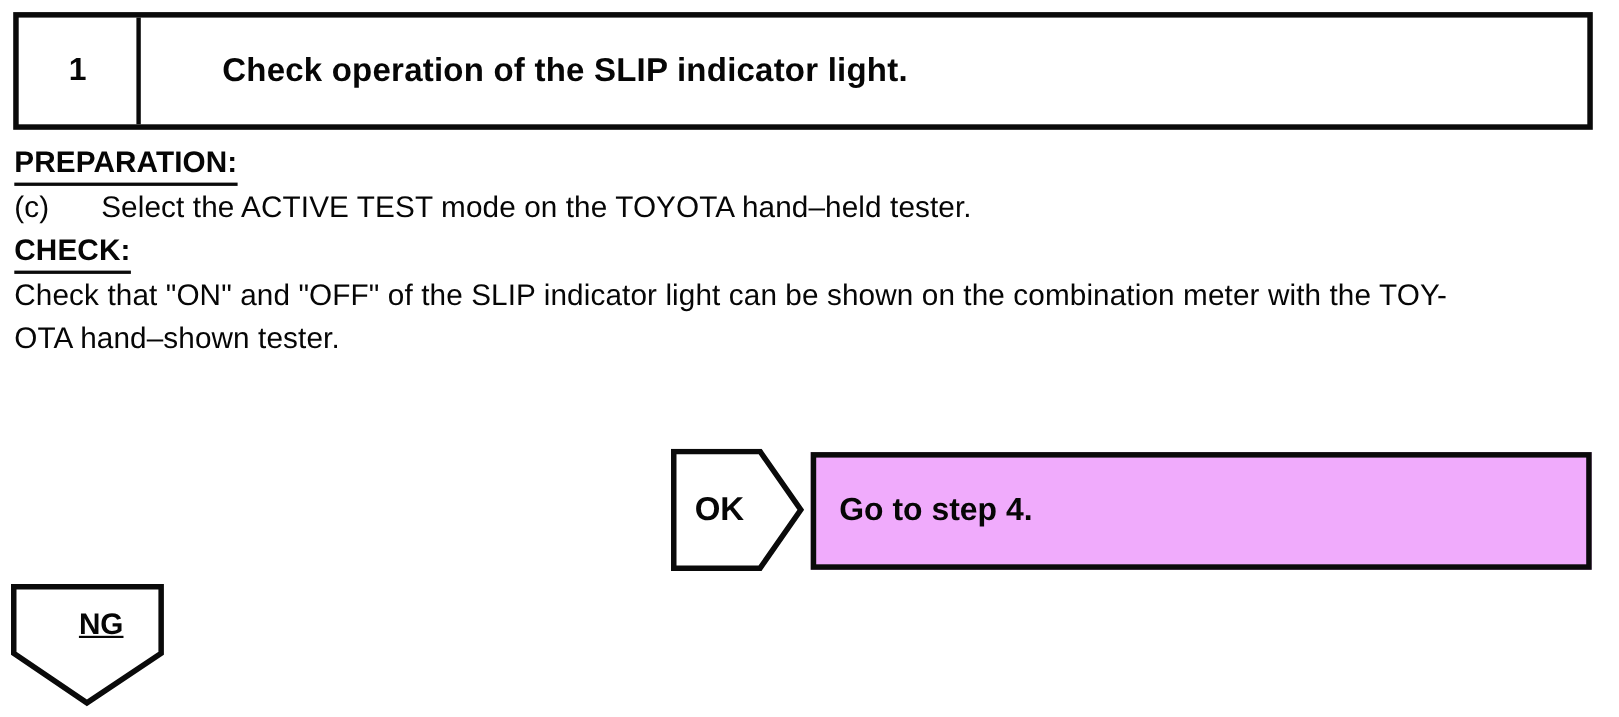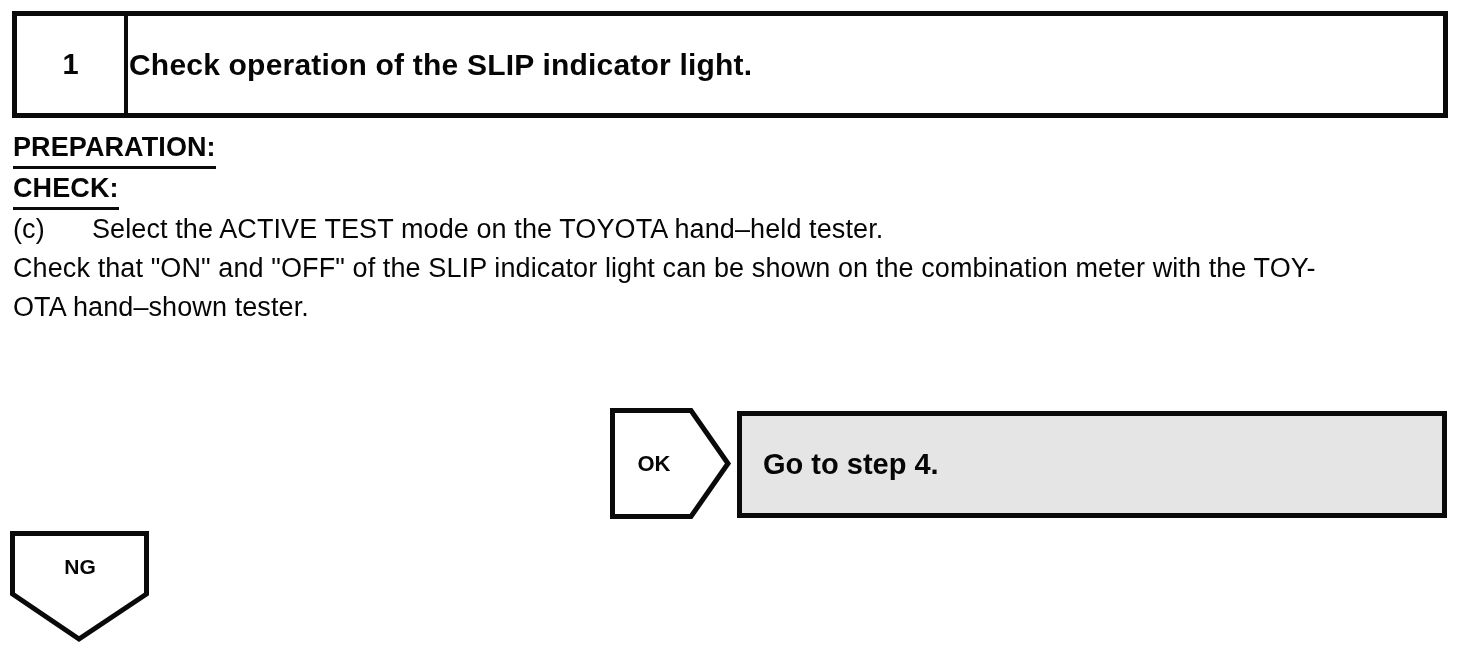--- a/index.html
+++ b/index.html
@@ -40,24 +40,25 @@
     display: flex;
     align-items: center;
     justify-content: center;
     font-weight: bold;
     font-size: 29px;
   }
   .step-title-cell {
     flex: 1;
     display: flex;
     align-items: center;
-    padding-left: 1px;
+    padding-left: 30px;
     font-weight: bold;
     font-size: 30px;
     letter-spacing: 0.2px;
+    margin-left: 44px;
   }
 
   
   .body-text {
     position: absolute;
     left: 13px;
     top: 128px;
     width: 1452px;
     font-size: 27px;
     line-height: 39px;
@@ -89,80 +90,81 @@
   .ok-label {
     position: absolute;
     left: 610px;
     top: 408px;
     width: 88px;
     height: 111px;
     display: flex;
     align-items: center;
     justify-content: center;
     font-weight: bold;
-    font-size: 22px;
+    font-size: 30px;
   }
   .goto-box {
     position: absolute;
     left: 737px;
     top: 411px;
     width: 710px;
     height: 107px;
     border: 5px solid #0a0a0a;
     box-sizing: border-box;
     display: flex;
     align-items: center;
     padding-left: 21px;
     font-weight: bold;
     font-size: 29px;
-    background: #e5e5e5;
+    background: #f0abfc;
   }
   .ng-shape-wrap {
     position: absolute;
     left: 10px;
     top: 531px;
     width: 140px;
     height: 112px;
   }
   .ng-label {
     position: absolute;
-    left: 10px;
+    left: 22px;
     top: 531px;
     width: 140px;
     height: 72px;
     display: flex;
     align-items: center;
     justify-content: center;
     font-weight: bold;
-    font-size: 21px;
+    font-size: 27px;
+    text-decoration: underline;
   }
 </style>
 </head>
 <body>
 
 <div class="page">
 
   <div class="step-header">
     <div class="step-num-cell">
       <span>1</span>
     </div>
     <div class="step-title-cell">
       <span>Check operation of the SLIP indicator light.</span>
     </div>
   </div>
 
   <div class="body-text">
     <div class="line">
       <span class="hd">PREPARATION:</span>
     </div>
+    <div class="line list-item">
+      <span class="li-label">(c)</span><span class="li-text">Select the ACTIVE TEST mode on the TOYOTA hand–held tester.</span>
+    </div>
     <div class="line">
       <span class="hd">CHECK:</span>
-    </div>
-    <div class="line list-item">
-      <span class="li-label">(c)</span><span class="li-text">Select the ACTIVE TEST mode on the TOYOTA hand–held tester.</span>
     </div>
     <div class="line">Check that "ON" and "OFF" of the SLIP indicator light can be shown on the combination meter with the TOY-</div>
     <div class="line">OTA hand–shown tester.</div>
   </div>
 
   <div class="ok-shape-wrap">
     <svg width="122" height="111" viewBox="0 0 122 111">
       <polygon points="2.5,2.5 81,2.5 118,55.5 81,108.5 2.5,108.5" fill="#ffffff" stroke="#0a0a0a" stroke-width="5"></polygon>
     </svg>
   </div>

